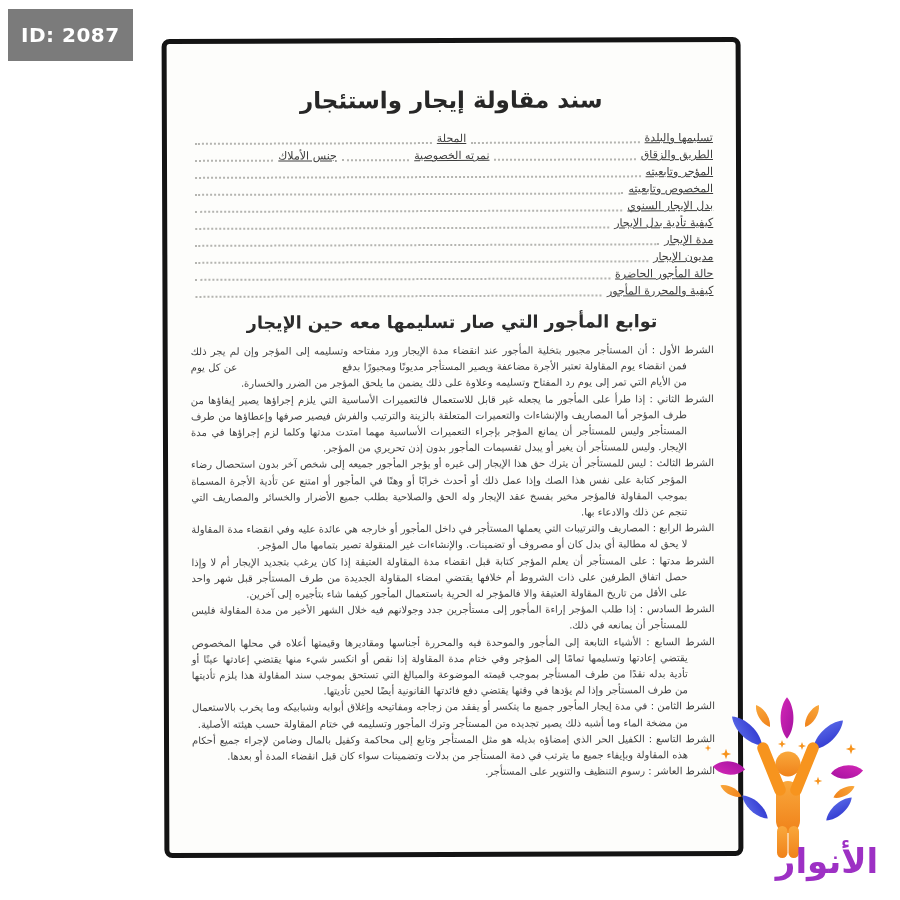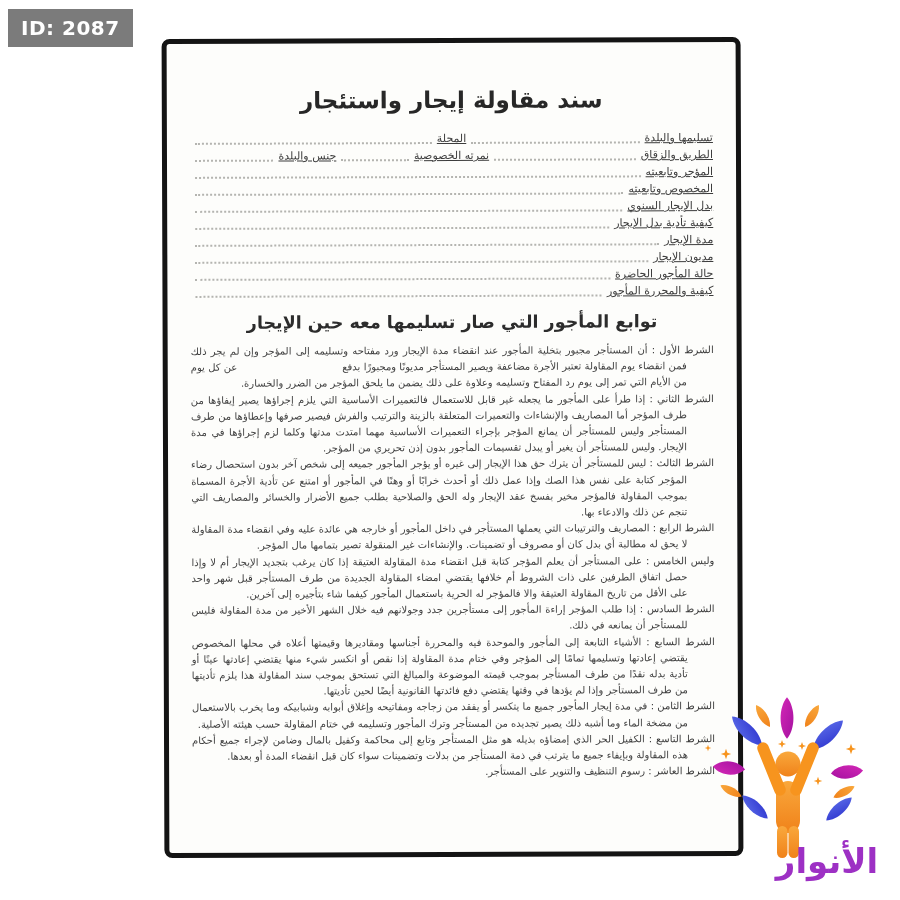--- a/index.html
+++ b/index.html
@@ -6,21 +6,21 @@
   body{
     width:900px;height:900px;position:relative;overflow:hidden;
     background:#ffffff;
     font-family:"DejaVu Sans",sans-serif;
   }
   
   .id-badge{
     position:absolute;left:8px;top:9px;
     background:#7b7b7b;color:#ffffff;
     font-size:20px;font-weight:bold;
-    padding:7px 13px;letter-spacing:.5px;
+    padding:14px 13px;letter-spacing:.5px;
     direction:ltr;
   }
   
   .page{
     position:absolute;left:163px;top:38px;
     width:579px;height:819px;box-sizing:border-box;
     background:#fdfdfb;
     border:5px solid #141414;border-radius:8px;
     padding:0 23px;
     transform:rotate(-0.2deg);
@@ -79,21 +79,21 @@
         <span class="flabel">تسليمها والبلدة</span>
         <span class="fill f0"></span>
         <span class="flabel">المحلة</span>
         <span class="fill f1"></span>
       </div>
       <div class="field-row r1">
         <span class="flabel">الطريق والزقاق</span>
         <span class="fill f0"></span>
         <span class="flabel">نمرته الخصوصية</span>
         <span class="fill f1"></span>
-        <span class="flabel">جنس والبلدة</span>
+        <span class="flabel">جنس الأملاك</span>
         <span class="fill f2"></span>
       </div>
       <div class="field-row r2">
         <span class="flabel">المؤجر وتابعيته</span>
         <span class="fill f0"></span>
       </div>
       <div class="field-row r3">
         <span class="flabel">المخصوص وتابعيته</span>
         <span class="fill f0"></span>
       </div>
@@ -123,21 +123,21 @@
       </div>
     </div>
 
   <h2 class="section-title">توابع المأجور التي صار تسليمها معه حين الإيجار</h2>
 
   <div class="terms">
       <p class="term"><span class="tlabel">الشرط الأول : </span>أن المستأجر مجبور بتخلية المأجور عند انقضاء مدة الإيجار ورد مفتاحه وتسليمه إلى المؤجر وإن لم يجر ذلك فمن انقضاء يوم المقاولة تعتبر الأجرة مضاعفة ويصير المستأجر مديونًا ومجبورًا بدفع &nbsp;&nbsp;&nbsp;&nbsp;&nbsp;&nbsp;&nbsp;&nbsp;&nbsp;&nbsp;&nbsp;&nbsp;&nbsp;&nbsp;&nbsp;&nbsp;&nbsp;&nbsp;&nbsp;&nbsp;&nbsp;&nbsp;&nbsp;&nbsp;&nbsp;&nbsp;&nbsp;&nbsp;&nbsp;&nbsp; عن كل يوم من الأيام التي تمر إلى يوم رد المفتاح وتسليمه وعلاوة على ذلك يضمن ما يلحق المؤجر من الضرر والخسارة.</p>
       <p class="term"><span class="tlabel">الشرط الثاني : </span>إذا طرأ على المأجور ما يجعله غير قابل للاستعمال فالتعميرات الأساسية التي يلزم إجراؤها يصير إيفاؤها من طرف المؤجر أما المصاريف والإنشاءات والتعميرات المتعلقة بالزينة والترتيب والفرش فيصير صرفها وإعطاؤها من طرف المستأجر وليس للمستأجر أن يمانع المؤجر بإجراء التعميرات الأساسية مهما امتدت مدتها وكلما لزم إجراؤها في مدة الإيجار. وليس للمستأجر أن يغير أو يبدل تقسيمات المأجور بدون إذن تحريري من المؤجر.</p>
       <p class="term"><span class="tlabel">الشرط الثالث : </span>ليس للمستأجر أن يترك حق هذا الإيجار إلى غيره أو يؤجر المأجور جميعه إلى شخص آخر بدون استحصال رضاء المؤجر كتابة على نفس هذا الصك وإذا عمل ذلك أو أحدث خرابًا أو وهنًا في المأجور أو امتنع عن تأدية الأجرة المسماة بموجب المقاولة فالمؤجر مخير بفسخ عقد الإيجار وله الحق والصلاحية بطلب جميع الأضرار والخسائر والمصاريف التي تنجم عن ذلك والادعاء بها.</p>
       <p class="term"><span class="tlabel">الشرط الرابع : </span>المصاريف والترتيبات التي يعملها المستأجر في داخل المأجور أو خارجه هي عائدة عليه وفي انقضاء مدة المقاولة لا يحق له مطالبة أي بدل كان أو مصروف أو تضمينات. والإنشاءات غير المنقولة تصير بتمامها مال المؤجر.</p>
-      <p class="term"><span class="tlabel">وليس الخامس : </span>على المستأجر أن يعلم المؤجر كتابة قبل انقضاء مدة المقاولة العتيقة إذا كان يرغب بتجديد الإيجار أم لا وإذا حصل اتفاق الطرفين على ذات الشروط أم خلافها يقتضي امضاء المقاولة الجديدة من طرف المستأجر قبل شهر واحد على الأقل من تاريخ المقاولة العتيقة والا فالمؤجر له الحرية باستعمال المأجور كيفما شاء بتأجيره إلى آخرين.</p>
+      <p class="term"><span class="tlabel">الشرط مدتها : </span>على المستأجر أن يعلم المؤجر كتابة قبل انقضاء مدة المقاولة العتيقة إذا كان يرغب بتجديد الإيجار أم لا وإذا حصل اتفاق الطرفين على ذات الشروط أم خلافها يقتضي امضاء المقاولة الجديدة من طرف المستأجر قبل شهر واحد على الأقل من تاريخ المقاولة العتيقة والا فالمؤجر له الحرية باستعمال المأجور كيفما شاء بتأجيره إلى آخرين.</p>
       <p class="term"><span class="tlabel">الشرط السادس : </span>إذا طلب المؤجر إراءة المأجور إلى مستأجرين جدد وجولانهم فيه خلال الشهر الأخير من مدة المقاولة فليس للمستأجر أن يمانعه في ذلك.</p>
       <p class="term"><span class="tlabel">الشرط السابع : </span>الأشياء التابعة إلى المأجور والموحدة فيه والمحررة أجناسها ومقاديرها وقيمتها أعلاه في محلها المخصوص يقتضي إعادتها وتسليمها تمامًا إلى المؤجر وفي ختام مدة المقاولة إذا نقص أو انكسر شيء منها يقتضي إعادتها عينًا أو تأدية بدله نقدًا من طرف المستأجر بموجب قيمته الموضوعة والمبالغ التي تستحق بموجب سند المقاولة هذا يلزم تأديتها من طرف المستأجر وإذا لم يؤدها في وقتها يقتضي دفع فائدتها القانونية أيضًا لحين تأديتها.</p>
       <p class="term"><span class="tlabel">الشرط الثامن : </span>في مدة إيجار المأجور جميع ما يتكسر أو يفقد من زجاجه ومفاتيحه وإغلاق أبوابه وشبابيكه وما يخرب بالاستعمال من مضخة الماء وما أشبه ذلك يصير تجديده من المستأجر وترك المأجور وتسليمه في ختام المقاولة حسب هيئته الأصلية.</p>
       <p class="term"><span class="tlabel">الشرط التاسع : </span>الكفيل الحر الذي إمضاؤه بذيله هو مثل المستأجر وتابع إلى محاكمة وكفيل بالمال وضامن لإجراء جميع أحكام هذه المقاولة وبإيفاء جميع ما يترتب في ذمة المستأجر من بدلات وتضمينات سواء كان قبل انقضاء المدة أو بعدها.</p>
       <p class="term"><span class="tlabel">الشرط العاشر : </span>رسوم التنظيف والتنوير على المستأجر.</p>
     </div>
 </div>
 
 <svg class="logo-mark" viewBox="0 0 176 170" xmlns="http://www.w3.org/2000/svg" aria-hidden="true">
   <defs>

